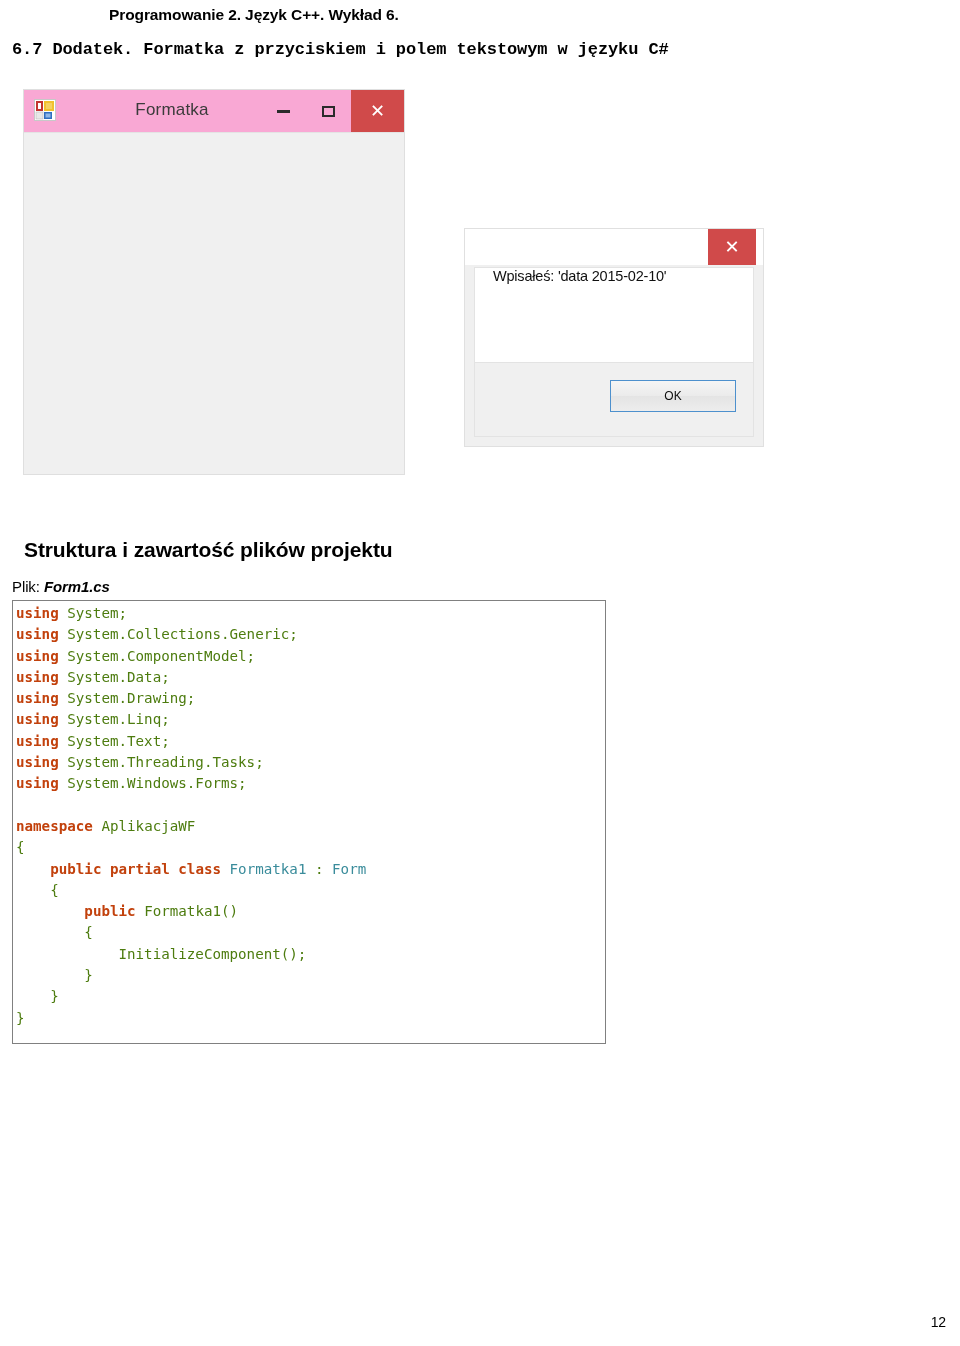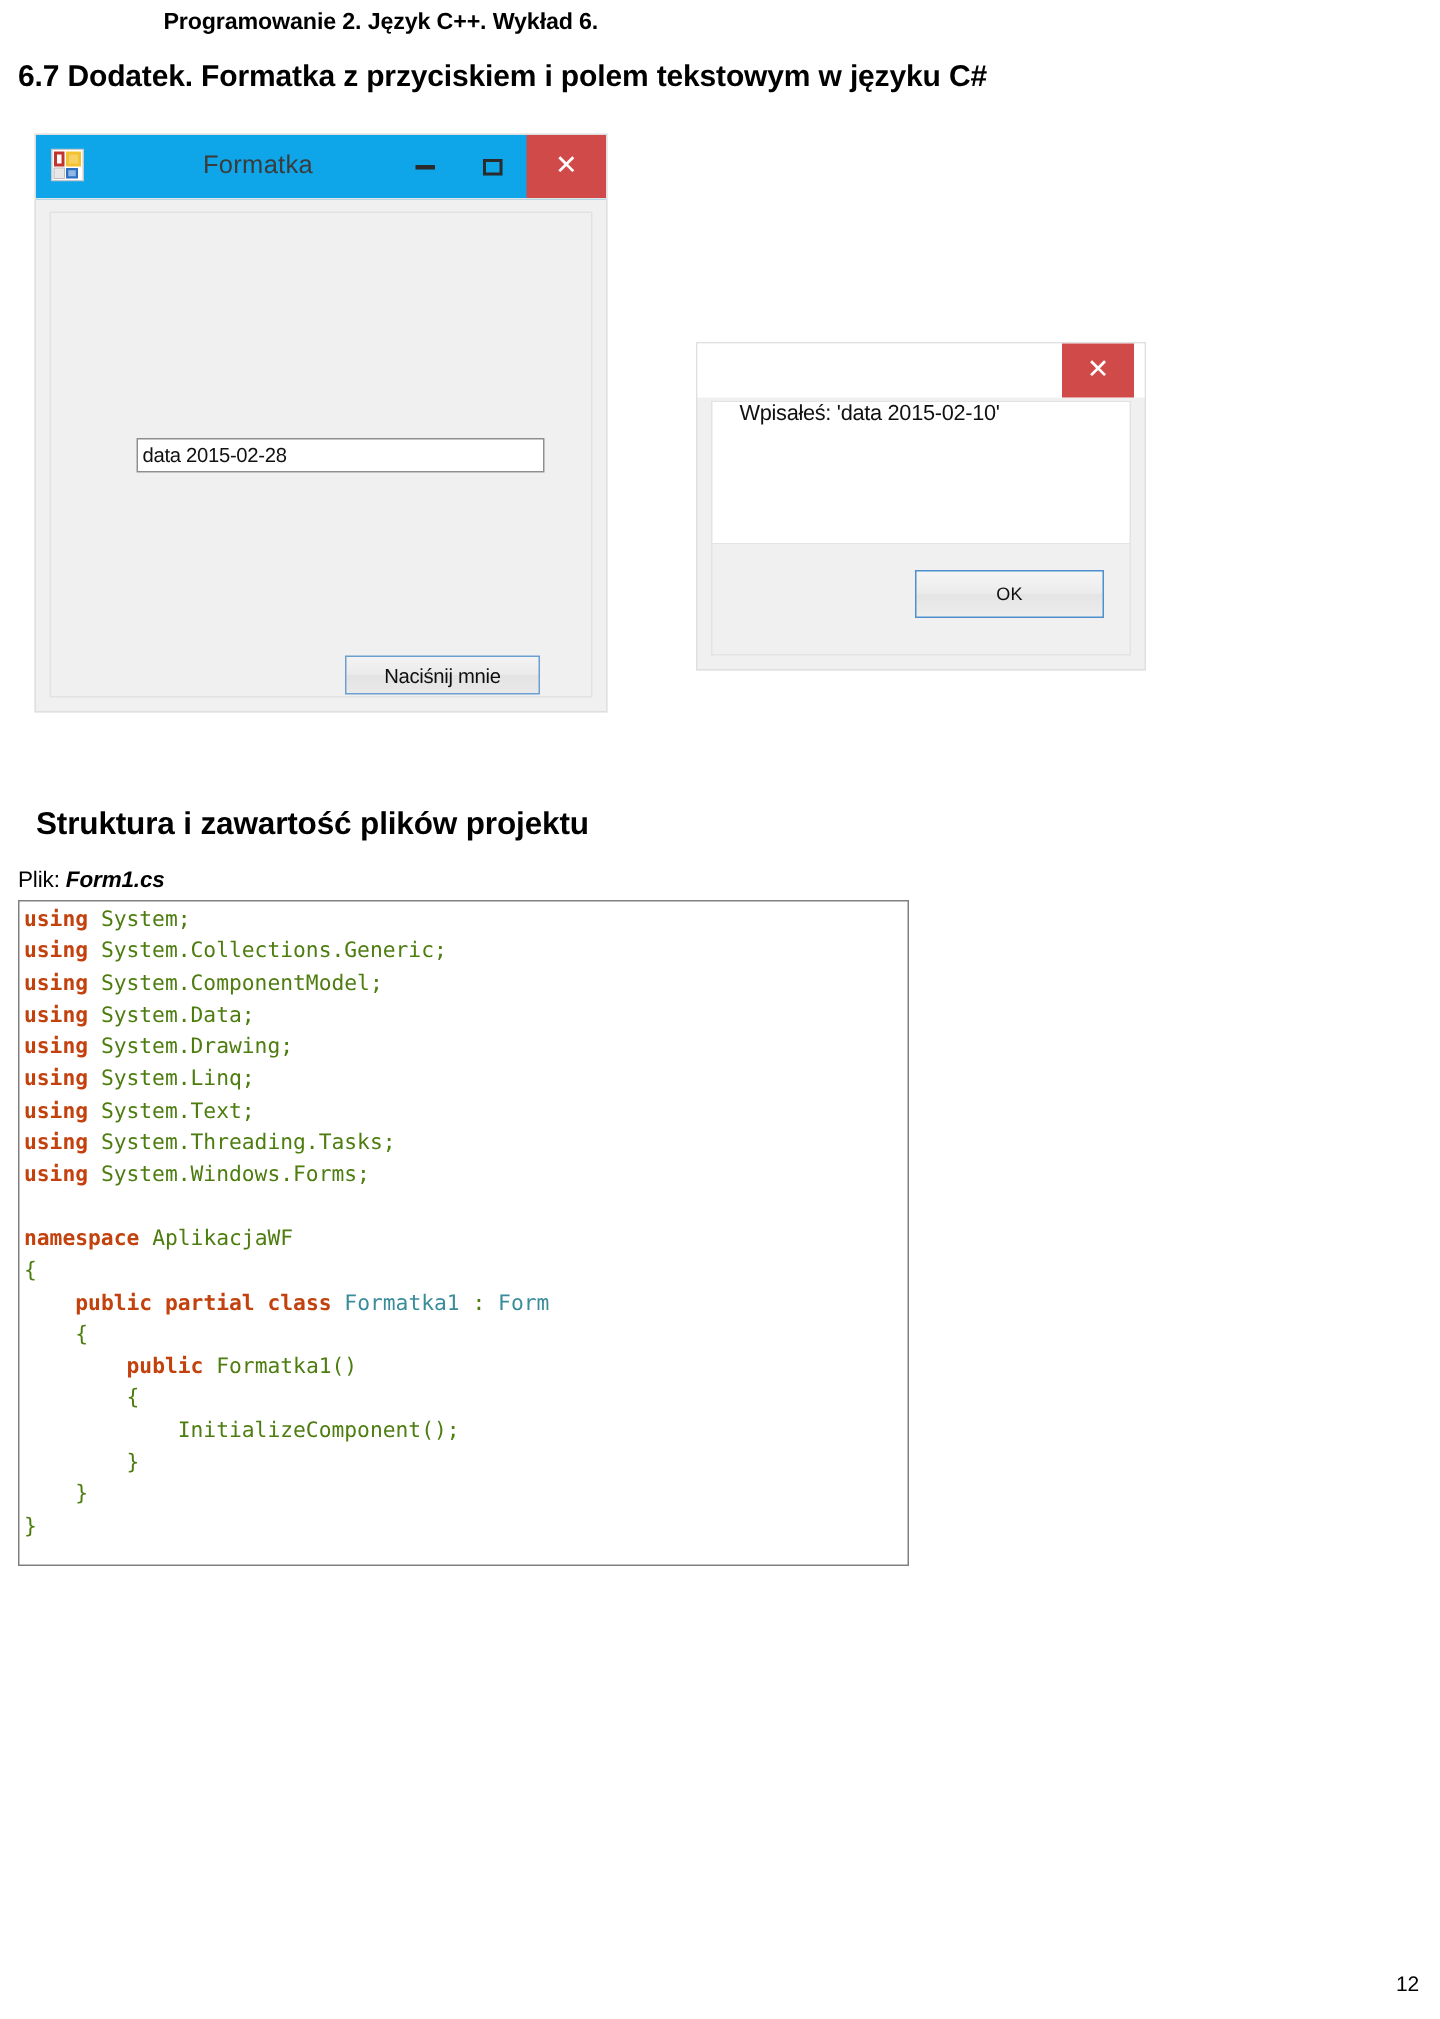--- a/index.html
+++ b/index.html
@@ -25,24 +25,25 @@
     font-size: 15.5px;
     font-weight: bold;
     letter-spacing: -0.1px;
     white-space: nowrap;
     margin-left: 36px;
   }
   .doc-subtitle {
     position: absolute;
     left: 12px;
     top: 40px;
-    font-size: 20px;
+    font-size: 17px;
     font-weight: bold;
     letter-spacing: -0.1px;
     white-space: nowrap;
+    font-family: Liberation Mono, monospace;
   }
   .section-heading {
     position: absolute;
     left: 4px;
     top: 538px;
     font-size: 21px;
     font-weight: bold;
     letter-spacing: -0.1px;
     white-space: nowrap;
     margin-left: 20px;
@@ -76,21 +77,21 @@
     width: 382px;
     height: 386px;
     background: #f0f0f0;
     border: 1px solid #dfdfdf;
     box-sizing: border-box;
   }
   .winform-titlebar {
     position: absolute;
     left: 0; top: 0; right: 0;
     height: 42px;
-    background: #0ea5e9;
+    background: #f9a8d4;
     border-bottom: 1px solid #e4e4e4;
   }
   .winform-icon {
     position: absolute;
     left: 10px;
     top: 9px;
     width: 22px;
     height: 22px;
   }
   .winform-title {
@@ -319,26 +320,20 @@
       </div>
       <div class="tb-btn">
         <span class="tb-max-glyph"></span>
       </div>
       <div class="tb-btn close">
         <span class="tb-close-glyph">✕</span>
       </div>
     </div>
   </div>
 
-  <div class="winform-client">
-
-    <div class="wf-textbox">data 2015-02-28</div>
-
-    <div class="wf-button">Naciśnij mnie</div>
-  </div>
 </div>
 
 <div class="msgbox">
 
   <div class="msgbox-titlebar">
     <div class="msgbox-close">
       <span class="msgbox-close-glyph">✕</span>
     </div>
   </div>
 

